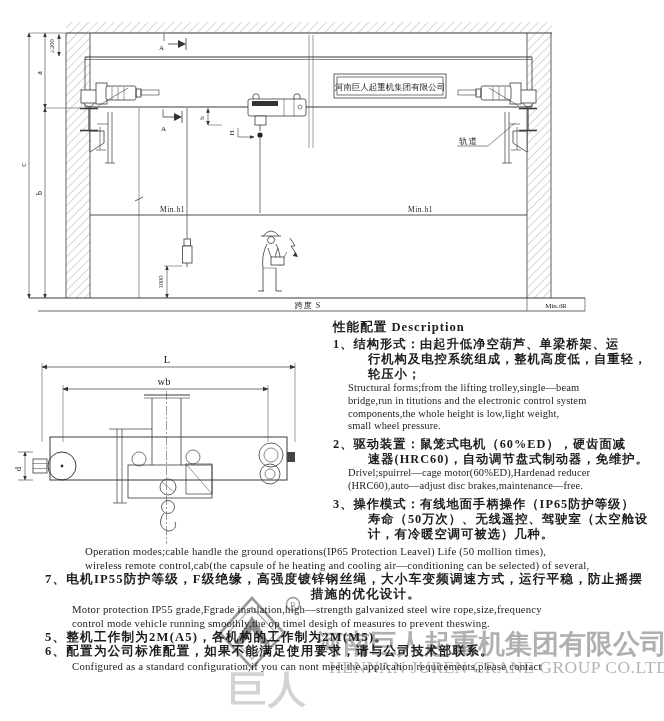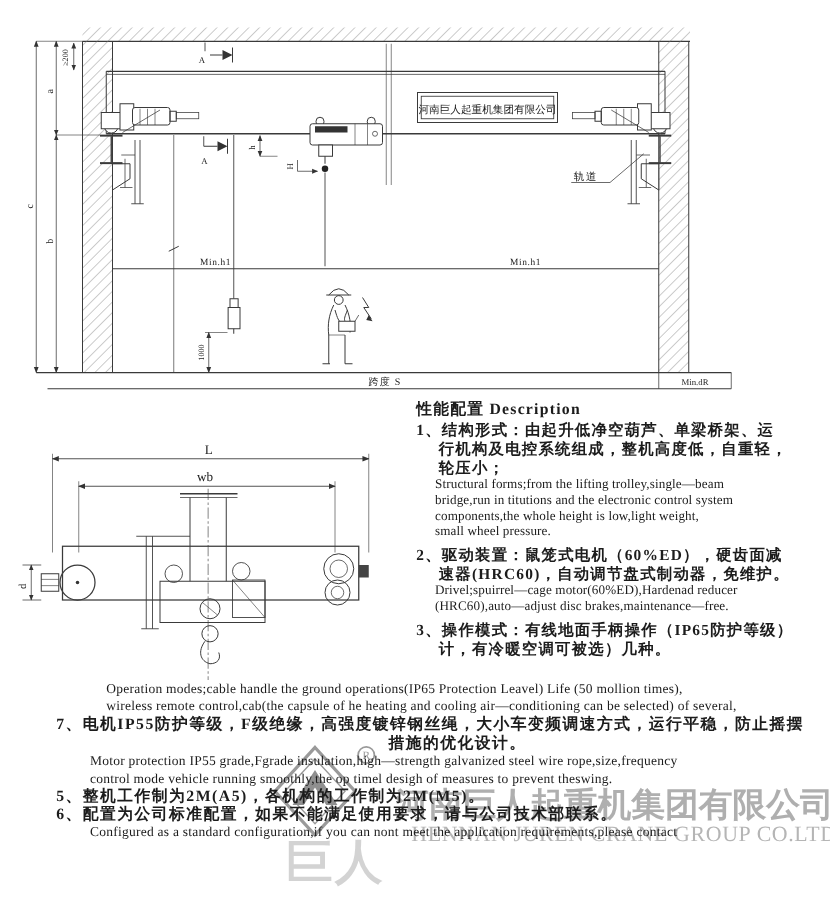--- a/index.html
+++ b/index.html
@@ -14,21 +14,21 @@
   .wm-en{position:absolute;left:329px;top:657px;font-size:17.5px;color:#adadad;
          letter-spacing:.5px;white-space:nowrap;opacity:.9;}
   .wm-partial{position:absolute;left:228px;top:664px;font-size:38px;font-weight:bold;
          color:rgba(150,150,150,.42);letter-spacing:2px;white-space:nowrap;}
   
   .perf-col{position:absolute;left:333px;top:319px;width:330px;z-index:3;}
   .perf-bot{position:absolute;left:20px;top:544px;width:644px;z-index:3;}
   .perf-col div,.perf-bot div{white-space:nowrap;}
   .k-h{font-size:12.6px;font-weight:bold;letter-spacing:1px;margin-bottom:1px;}
   .perf-col .k-n,.perf-col .k-c{font-size:12.3px;line-height:15px;letter-spacing:1px;font-weight:600;}
-  .perf-col .k-c{margin-left:18px;}
+  .perf-col .k-c{margin-left:35px;}
   .perf-col .k-e{font-size:10.5px;line-height:12.8px;margin-left:15px;letter-spacing:.1px;}
   .k-g{margin-top:4px;}
   .perf-bot .k-n{margin-left:25px;font-size:12.6px;line-height:14.8px;letter-spacing:1.2px;font-weight:600;}
   .perf-bot .k-c{margin-left:48px;font-size:12.6px;line-height:14.8px;letter-spacing:1.2px;font-weight:600;text-align:center;}
   .perf-bot .k-e{font-size:10.8px;line-height:14px;letter-spacing:.2px;}
   .perf-bot .k-i2{margin-left:65px;}
   .perf-bot .k-i1{margin-left:52px;}
   .perf-bot .k-i0{margin-left:23px;letter-spacing:1.6px;margin-top:48px;}
 </style>
 </head>
@@ -293,20 +293,21 @@
       <div class="k-c">轮压小；</div>
       <div class="k-e">Structural forms;from the lifting trolley,single—beam</div>
       <div class="k-e">bridge,run in titutions and the electronic control system</div>
       <div class="k-e">components,the whole height is low,light weight,</div>
       <div class="k-e">small wheel pressure.</div>
       <div class="k-n k-g">2、驱动装置：鼠笼式电机（60%ED），硬齿面减</div>
       <div class="k-c">速器(HRC60)，自动调节盘式制动器，免维护。</div>
       <div class="k-e">Drivel;spuirrel—cage motor(60%ED),Hardenad reducer</div>
       <div class="k-e">(HRC60),auto—adjust disc brakes,maintenance—free.</div>
       <div class="k-n k-g">3、操作模式：有线地面手柄操作（IP65防护等级）</div>
+      <div class="k-c">寿命（50万次）、无线遥控、驾驶室（太空舱设</div>
       <div class="k-c">计，有冷暖空调可被选）几种。</div>
     </div>
 
   <div class="perf-bot">
 
   <div class="k-e k-i2">Operation modes;cable handle the ground operations(IP65 Protection Leavel) Life (50 mollion times),</div>
       <div class="k-e k-i2">wireless remote control,cab(the capsule of he heating and cooling air—conditioning can be selected) of several,</div>
       <div class="k-n">7、电机IP55防护等级，F级绝缘，高强度镀锌钢丝绳，大小车变频调速方式，运行平稳，防止摇摆</div>
       <div class="k-c">措施的优化设计。</div>
       <div class="k-e k-i1">Motor protection IP55 grade,Fgrade insulation,high—strength galvanized steel wire rope,size,frequency</div>

